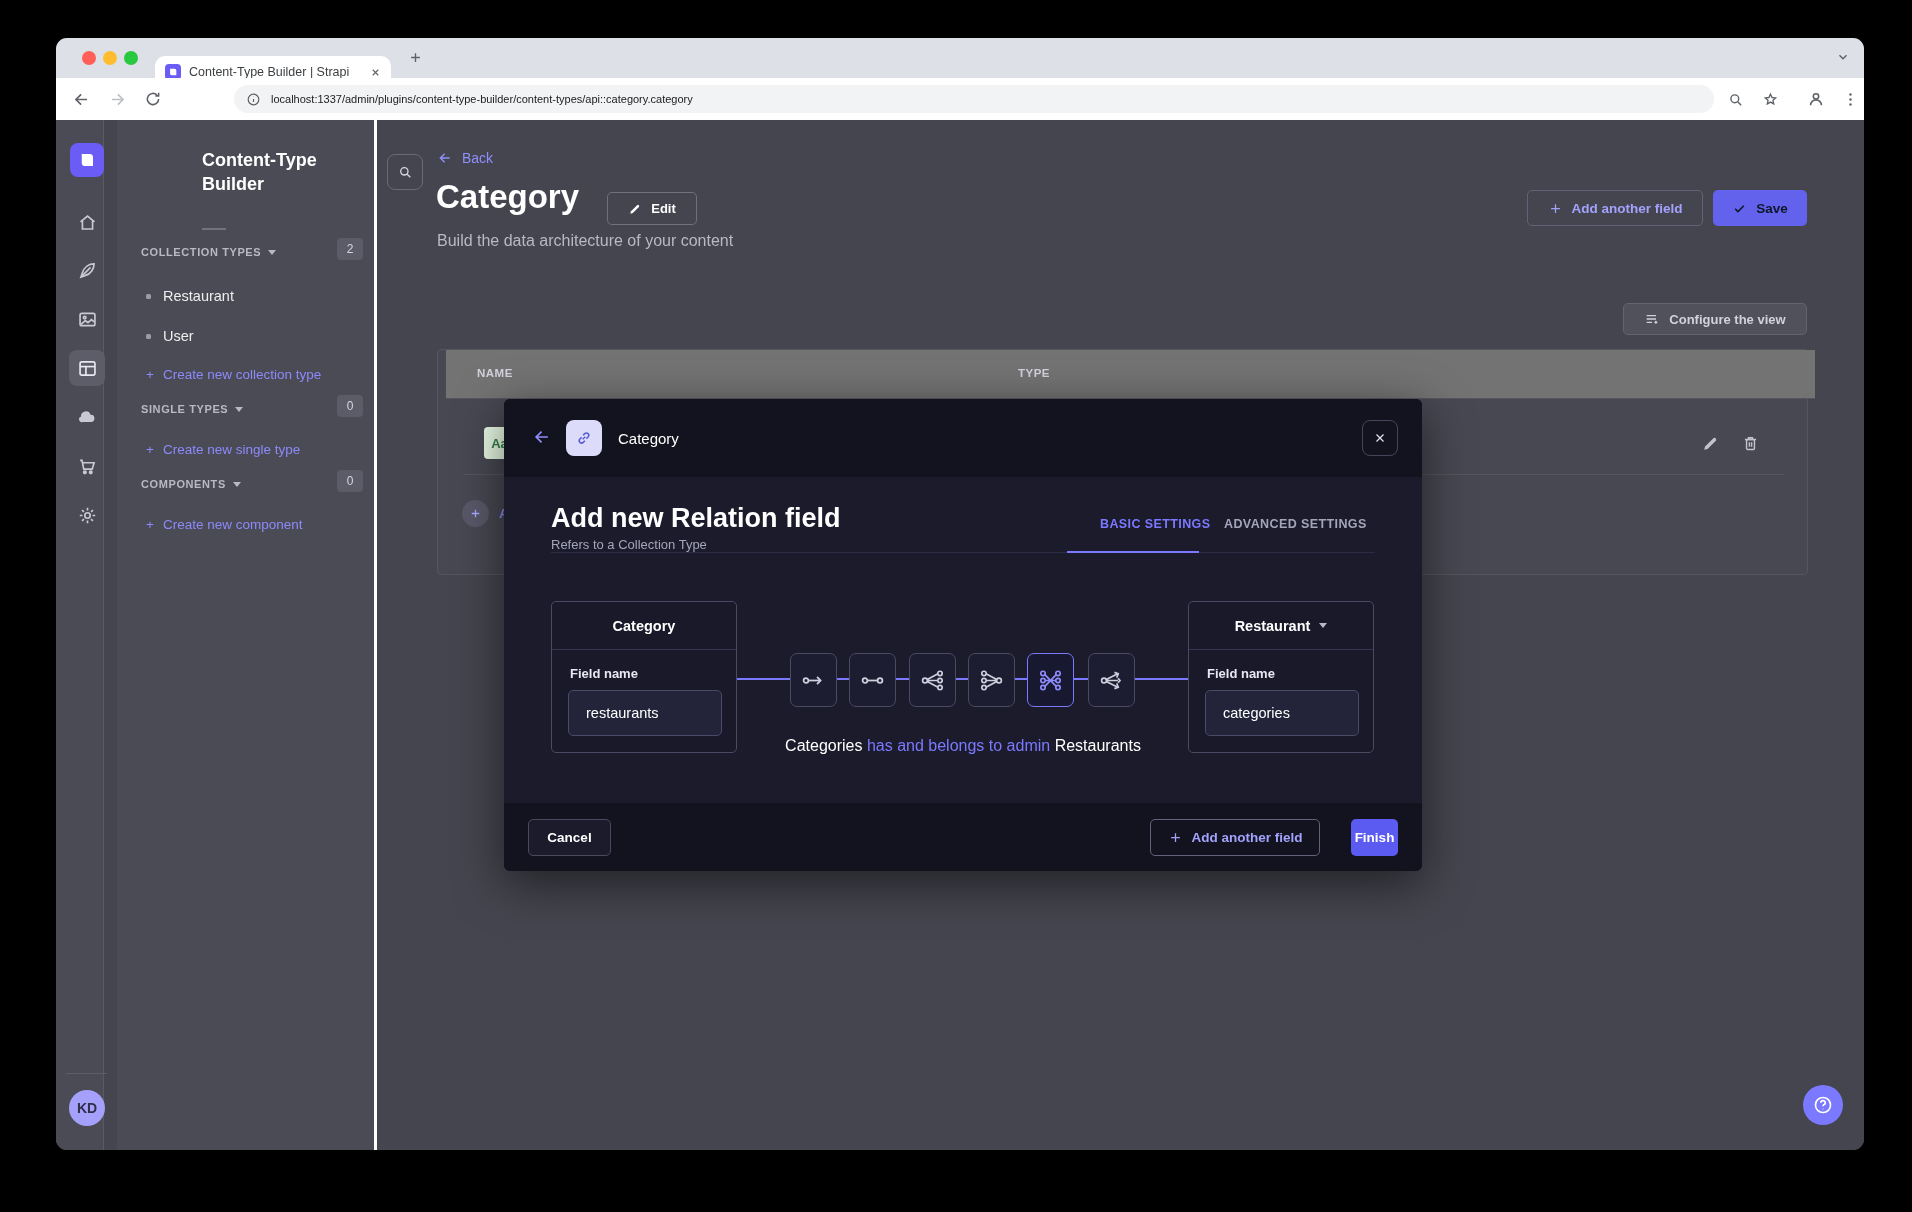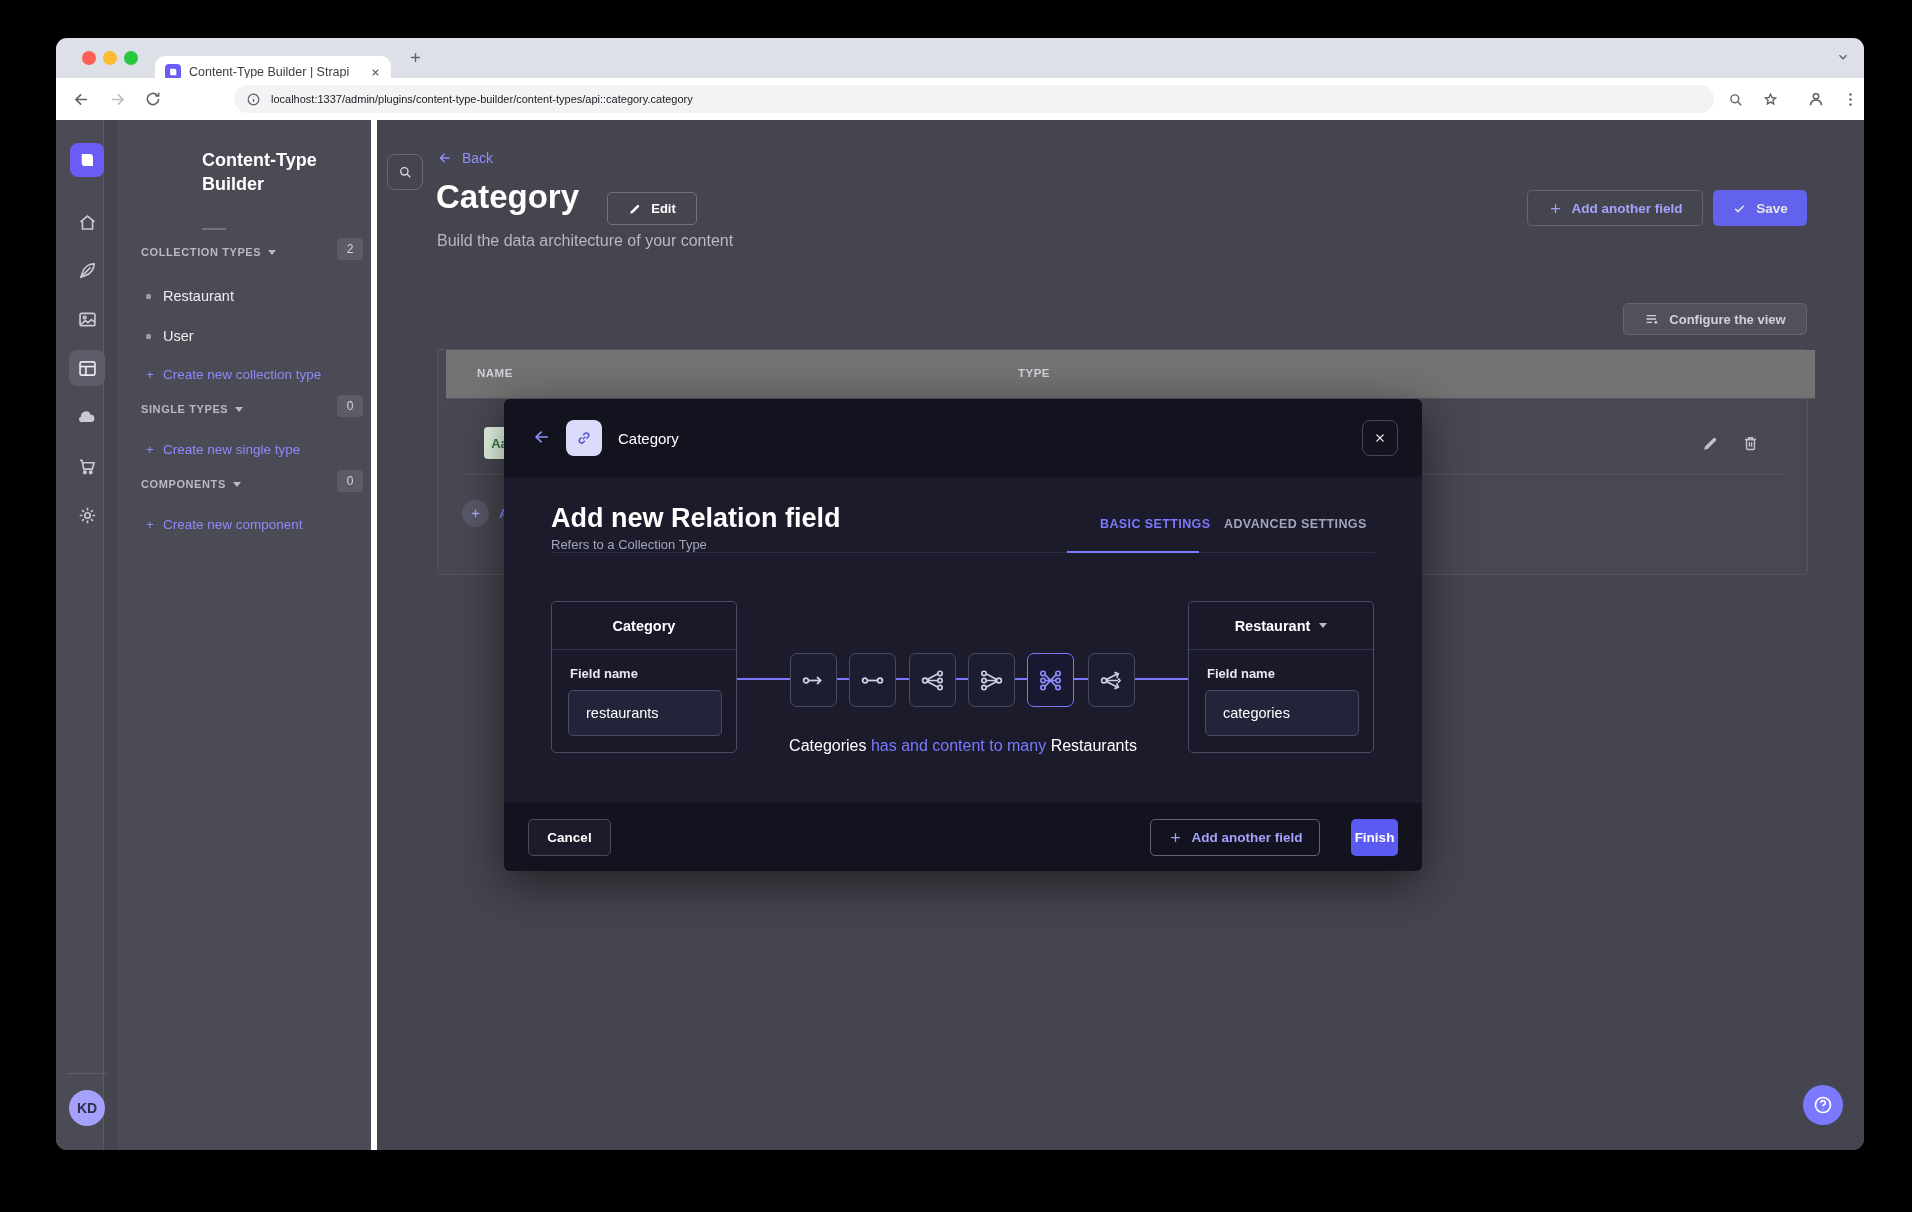--- a/index.html
+++ b/index.html
@@ -21,38 +21,38 @@
 
   
   .app { position:absolute; left:0; top:82px; width:1808px; height:1030px; background:#45454f; }
   .rail { position:absolute; left:0; top:0; width:48px; height:100%; background:#4b4b56; border-right:1px solid #5a5a64; }
   .rail-item { position:absolute; left:13px; width:36px; height:36px; display:flex; align-items:center; justify-content:center; border-radius:8px; color:#c9c9d4; }
   .rail-item.active { background:#5d5d6a; color:#e8e8f2; }
   .logo-sq { position:absolute; left:14px; top:23px; width:34px; height:34px; background:#6b5cf5; border-radius:8px; display:flex; align-items:center; justify-content:center; }
   .rail-div { position:absolute; left:10px; top:953px; width:41px; height:1px; background:#5e5e69; }
   .avatar { position:absolute; left:13px; top:970px; width:36px; height:36px; border-radius:50%; background:#a5a1fa; color:#2f2f4a; font-weight:bold; font-size:14px; display:flex; align-items:center; justify-content:center; }
 
-  .panel { position:absolute; left:61px; top:0; width:260px; height:100%; background:#4b4b56; border-right:6px solid #ffffff; }
+  .panel { position:absolute; left:61px; top:0; width:260px; height:100%; background:#4b4b56; border-right:3px solid #ffffff; }
   .panel-title { position:absolute; left:85px; top:28px; width:160px; font-size:18px; font-weight:bold; color:#fff; line-height:1.35; }
   .search-btn { position:absolute; left:270px; top:34px; width:36px; height:36px; border:1px solid #6a6a76; border-radius:8px; display:flex; align-items:center; justify-content:center; color:#d6d6e0; background:transparent; }
   .panel-hr { position:absolute; left:85px; top:108px; width:24px; height:2px; background:#72727d; }
   .sec { position:absolute; left:85px; font-size:11px; font-weight:bold; letter-spacing:.6px; color:#b9b9c6; display:flex; align-items:center; gap:7px; }
   .badge { position:absolute; left:281px; width:26px; height:22px; background:#5c5c68; border-radius:4px; color:#d6d6e0; font-size:12px; display:flex; align-items:center; justify-content:center; }
   .ct-item { position:absolute; left:90px; display:flex; align-items:center; gap:12px; color:#eee; font-size:14.5px; }
   .bullet { width:5px; height:5px; border-radius:1.5px; background:#9a9aaa; }
   .create-link { position:absolute; left:90px; display:flex; align-items:center; gap:9px; color:#8c8afa; font-size:13.5px; }
   .caret { width:0; height:0; border-left:4px solid transparent; border-right:4px solid transparent; border-top:5px solid #b9b9c6; }
 
   .back-link { position:absolute; left:381px; top:30px; display:flex; align-items:center; gap:9px; color:#8e8ffa; font-size:14px; }
   .page-title { position:absolute; left:380px; top:58px; font-size:33px; font-weight:bold; color:#fff; }
   .edit-btn { position:absolute; left:551px; top:72px; width:90px; height:33px; border:1px solid #71717c; border-radius:5px; background:transparent; color:#fff; font-size:13px; font-weight:bold; display:flex; align-items:center; justify-content:center; gap:9px; }
   .page-sub { position:absolute; left:381px; top:112px; font-size:16px; color:#b9b9c6; }
   .btn-outline-purple { border:1px solid #62627a; border-radius:5px; background:transparent; color:#a3a2fd; font-size:13.5px; font-weight:bold; display:flex; align-items:center; justify-content:center; gap:9px; }
   .add-field-top { position:absolute; left:1471px; top:70px; width:176px; height:36px; }
-  .save-btn { position:absolute; left:1657px; top:70px; width:94px; height:36px; background:#6262ec; border:none; border-radius:5px; color:#e5e5e5; font-size:13.5px; font-weight:bold; display:flex; align-items:center; justify-content:center; gap:9px; }
+  .save-btn { position:absolute; left:1657px; top:70px; width:94px; height:36px; background:#6262ec; border:none; border-radius:5px; color:#0f172a; font-size:13.5px; font-weight:bold; display:flex; align-items:center; justify-content:center; gap:9px; }
   .configure-btn { position:absolute; left:1567px; top:183px; width:184px; height:32px; background:#51515c; border:1px solid #64646f; border-radius:5px; color:#d2d2dc; font-size:13px; font-weight:bold; display:flex; align-items:center; justify-content:center; gap:9px; }
 
   .table-card { position:absolute; left:381px; top:229px; width:1371px; height:226px; background:#484853; border:1px solid #55555f; border-radius:4px; }
   .table-head { position:absolute; left:8px; top:0; width:100%; height:49px; background:#737373; border-bottom:1px solid #55555f; }
   .th { position:absolute; top:17px; font-size:11.5px; font-weight:bold; letter-spacing:.5px; color:#d2d2dc; }
   .badge-green { position:absolute; left:46px; top:77px; width:31px; height:32px; background:#eafbe7; color:#328048; border-radius:4px; font-size:13px; font-weight:bold; display:flex; align-items:center; justify-content:center; }
   .row-ic { position:absolute; top:84px; color:#c3c3cd; }
   .row-div { position:absolute; left:25px; top:124px; width:1321px; height:1px; background:#55555f; }
   .plus-circle { position:absolute; left:24px; top:150px; width:27px; height:27px; border-radius:50%; background:#585869; color:#a9a8fd; display:flex; align-items:center; justify-content:center; }
   .addrow-label { position:absolute; left:61px; top:156px; color:#8c8afa; font-size:13.5px; font-weight:bold; white-space:nowrap; }
@@ -436,21 +436,21 @@
           <div class="rel-card-head">
             <span>Restaurant</span>
             <span class="caret"></span>
           </div>
           <div class="rel-label">Field name</div>
           <input class="rel-input" value="categories" style="">
         </div>
 
         <div class="sentence">
           <span>Categories</span>
-          <span class="rel-word">has and content to many</span>
+          <span class="rel-word">has and belongs to admin</span>
           <span>Restaurants</span>
         </div>
       </div>
 
       <div class="modal-foot">
         <button class="cancel-btn">Cancel</button>
         <button class="btn-outline-purple add-field-foot">
           <svg width="15" height="15" viewBox="0 0 24 24" stroke="currentColor" stroke-width="2" fill="none">
               <path d="M12 5v14M5 12h14"></path>
             </svg>

